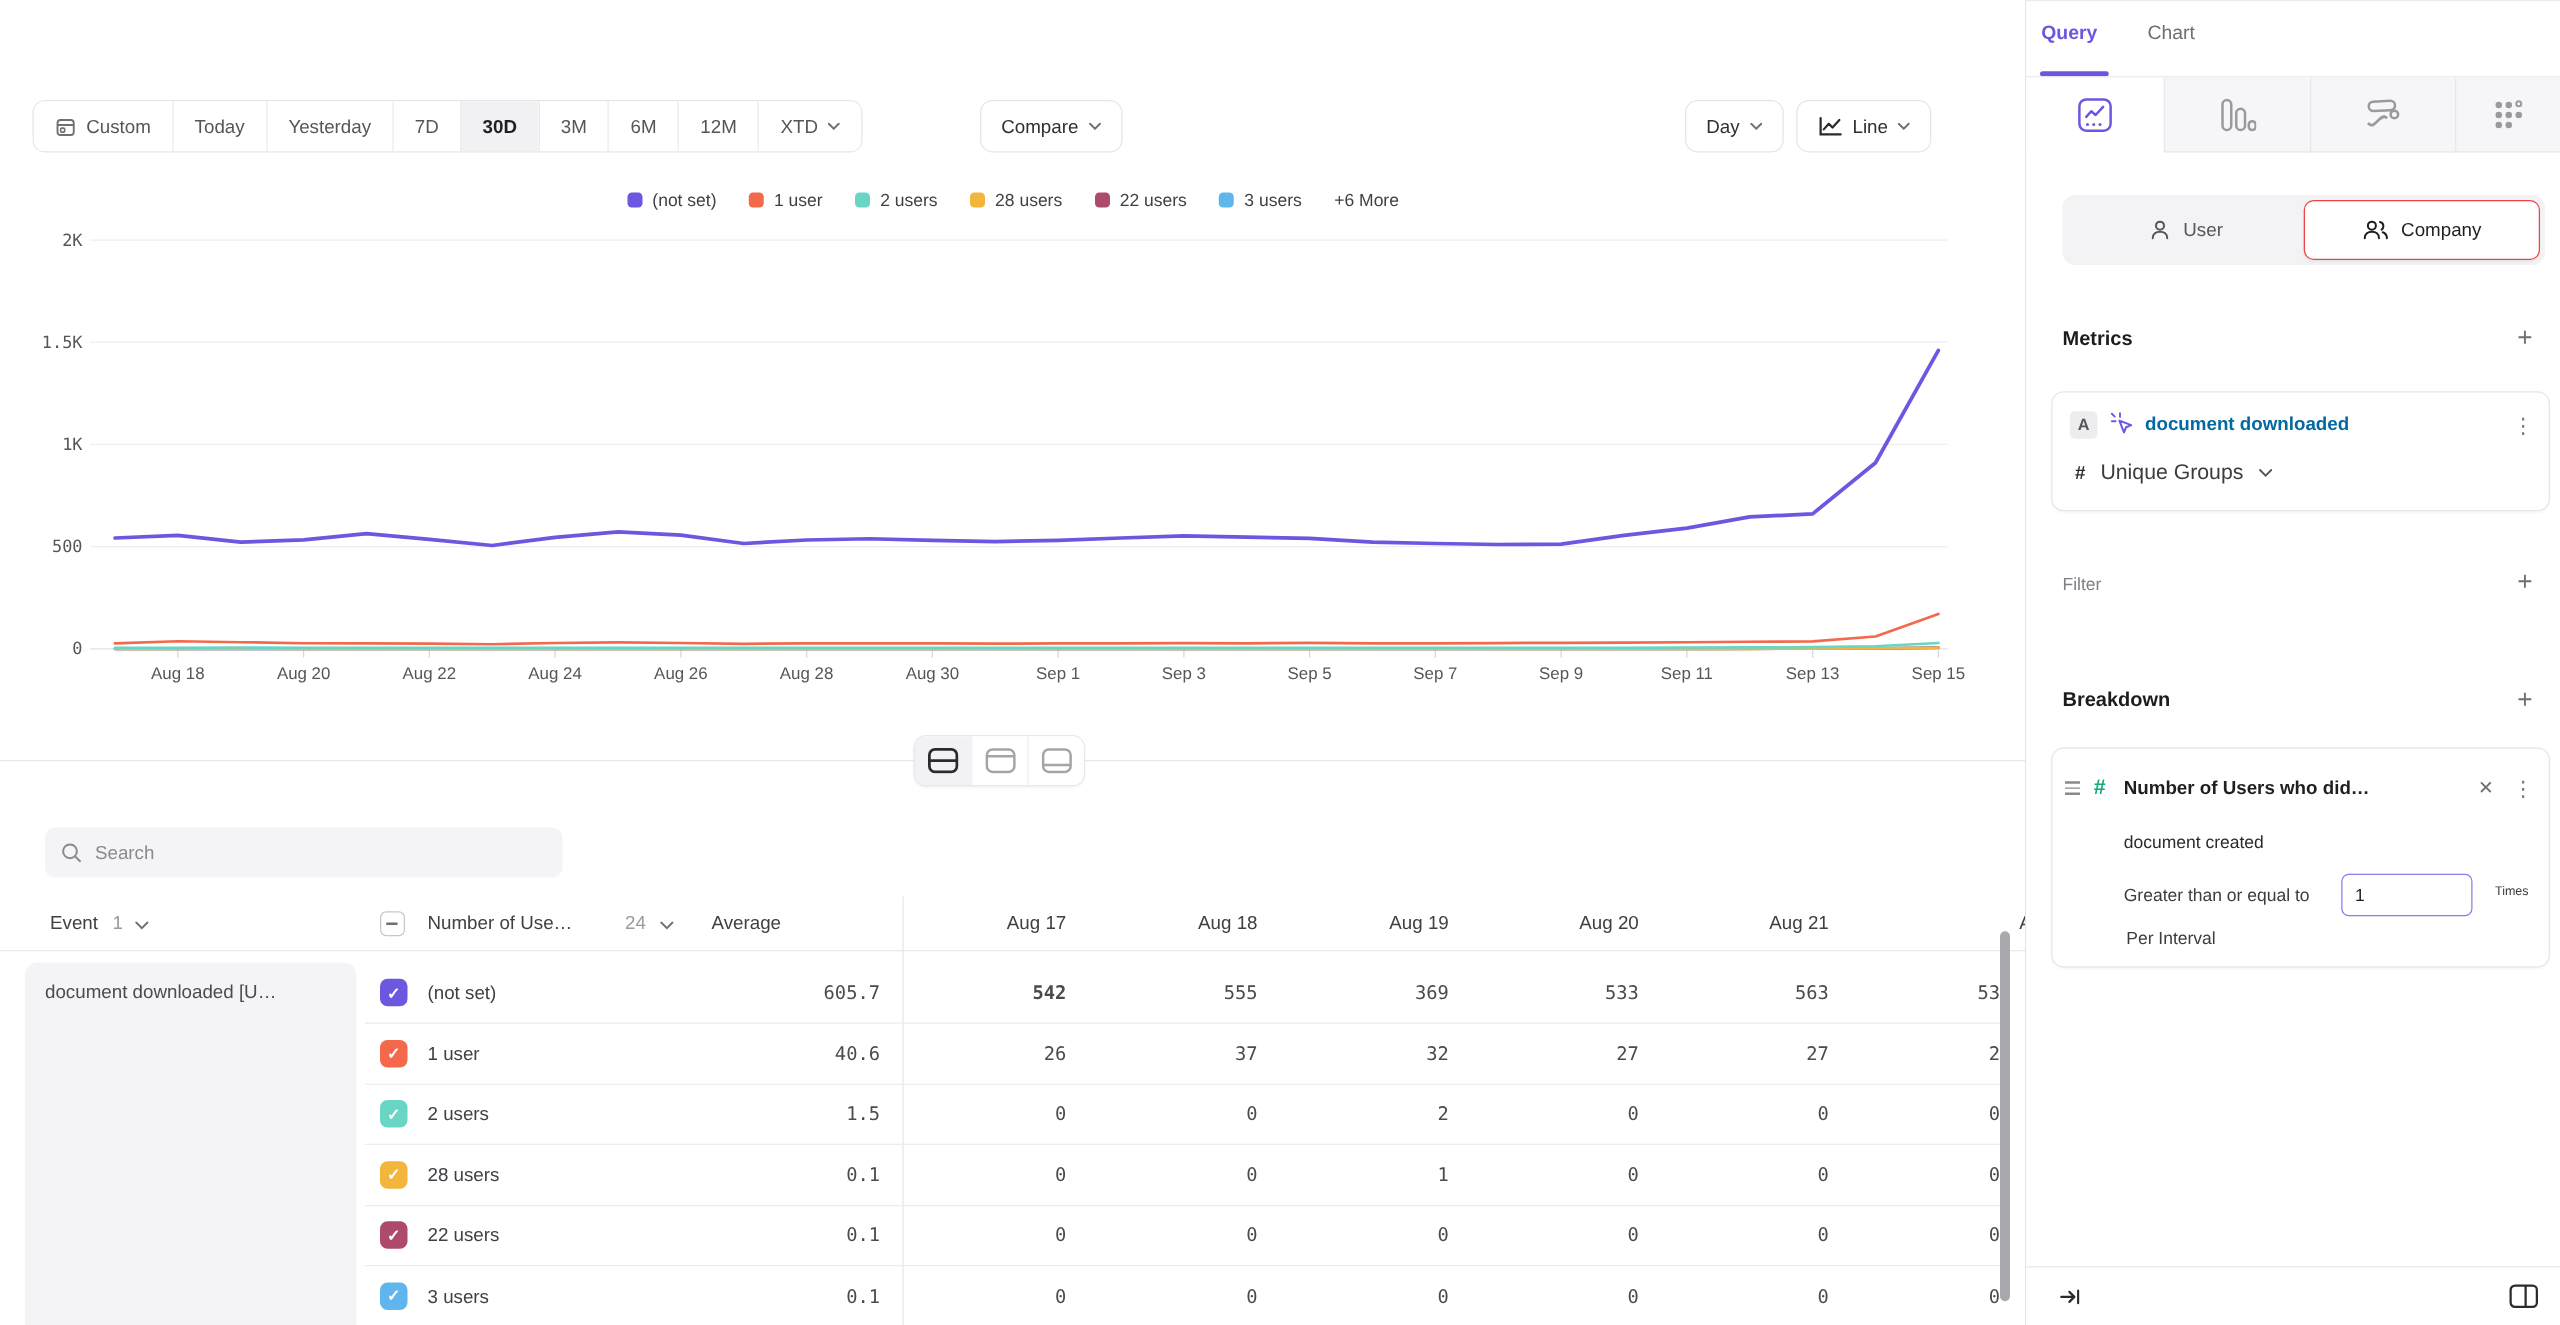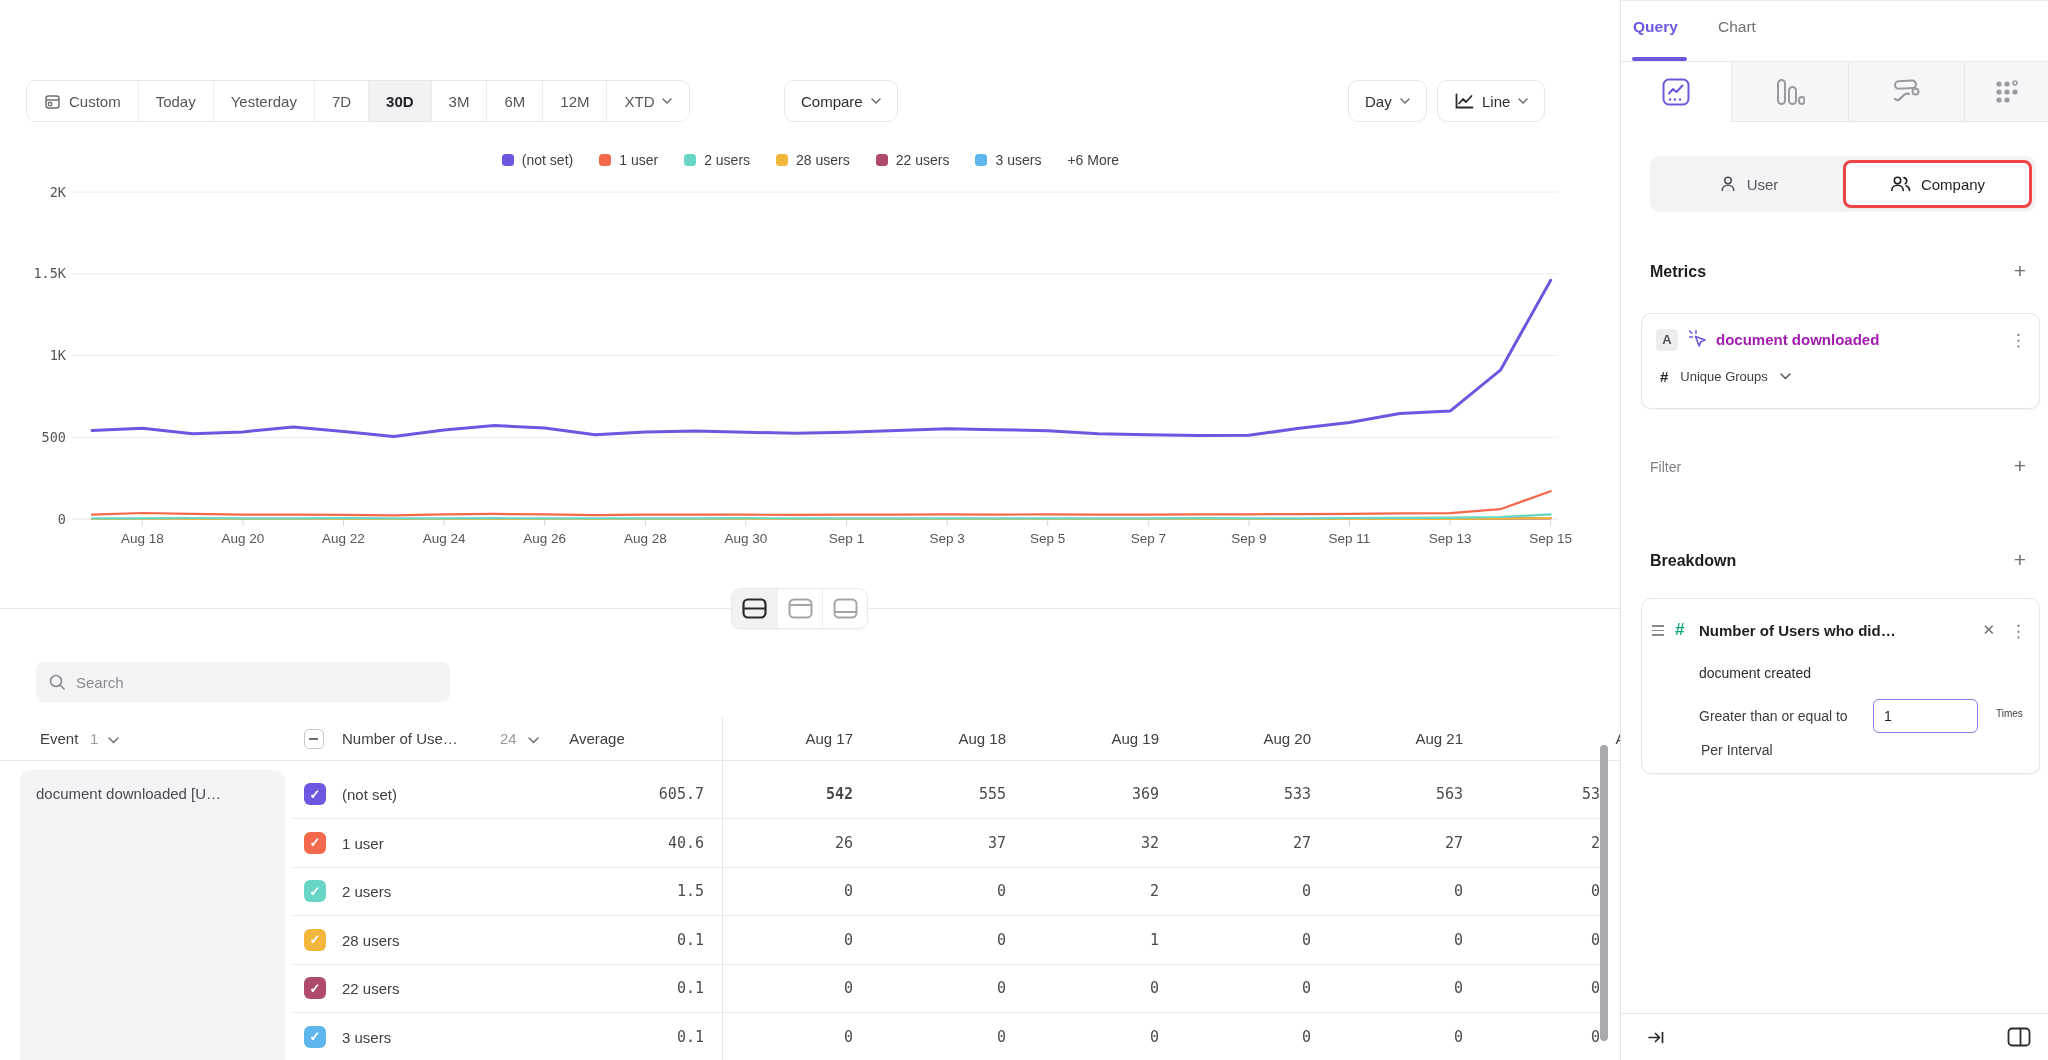--- a/index.html
+++ b/index.html
@@ -97,44 +97,44 @@
   .type-tab { position: absolute; top: 61px; height: 60px; display: flex; align-items: center;
     justify-content: center; cursor: pointer; }
   .type-tab.inactive { background: #f6f6f8; border-bottom: 1px solid #e8e8ea; border-left: 1px solid #e8e8ea; }
 
   #group-toggle { left: 29px; top: 155px; width: 386px; height: 56px; background: #f3f3f5;
     border-radius: 10px; }
   .toggle-seg { position: absolute; top: 4px; width: 189px; height: 48px; display: flex;
     align-items: center; justify-content: center; gap: 10px; font-size: 15px; cursor: pointer;
     color: #55565a; border-radius: 8px; }
   #toggle-user { left: 4px; }
-  #toggle-company { left: 193px; background: #fff; border: 3px solid #ef4444;
+  #toggle-company { left: 193px; background: #fff; border: 1px solid #ef4444;
     box-shadow: 0 1px 2px rgba(0,0,0,.06); color: #1f1f23; }
 
   .section-title { position: absolute; left: 29px; font-size: 16px; font-weight: bold; color: #1d1d20; }
   .section-title.muted { color: #7f7f85; font-weight: normal; font-size: 14px; }
   .plus-btn { position: absolute; right: 16px; width: 24px; height: 24px; display: flex;
     align-items: center; justify-content: center; font-size: 21px; font-weight: 300;
     color: #6f6f74; cursor: pointer; background: none; border: none; }
 
   .card { position: absolute; left: 20px; width: 399px; background: #fff;
     border: 1px solid #e6e6e9; border-radius: 10px; box-shadow: 0 1px 2px rgba(0,0,0,.04); }
   #metric-card { top: 312px; height: 96px; }
   #metric-badge { position: absolute; left: 14px; top: 15px; width: 22px; height: 22px;
     background: #ededef; border-radius: 4px; text-align: center; line-height: 22px;
     font-size: 13px; font-weight: bold; color: #55565a; }
-  #metric-title { position: absolute; left: 74px; top: 17px; font-weight: bold; color: #a21caf; }
+  #metric-title { position: absolute; left: 74px; top: 17px; font-weight: bold; color: #0369a1; }
   #metric-pointer { position: absolute; left: 45px; top: 14px; }
   .kebab { position: absolute; font-size: 17px; color: #7a7a7e; letter-spacing: 0; cursor: pointer;
     line-height: 1; }
   #metric-kebab { right: 12px; top: 18px; }
   #metric-measure-row { position: absolute; left: 18px; top: 54px; display: flex;
     align-items: center; gap: 12px; cursor: pointer; }
   #metric-hash { font-weight: bold; color: #2b2b2e; font-size: 15px; }
-  #metric-measure { color: #3c3c40; font-size: 13px; }
+  #metric-measure { color: #3c3c40; font-size: 17px; }
 
   #breakdown-card { top: 597px; height: 176px; }
   #bd-handle { position: absolute; left: 10px; top: 26px; width: 12px; cursor: grab; }
   #bd-handle i { display: block; height: 1.6px; background: #8a8a8e; margin-bottom: 3px; }
   #bd-hash { position: absolute; left: 33px; top: 21px; color: #13A77D; font-size: 17px; font-weight: bold; }
   #bd-title { position: absolute; left: 57px; top: 23px; width: 275px; font-weight: bold;
     color: #1f1f23; white-space: nowrap; overflow: hidden; }
   #bd-close { position: absolute; right: 44px; top: 22px; font-size: 15px; color: #6f6f74; cursor: pointer; }
   #bd-kebab { right: 12px; top: 24px; }
   #bd-event { position: absolute; left: 57px; top: 66px; font-size: 14px; font-weight: normal; color: #2b2b2e; }

